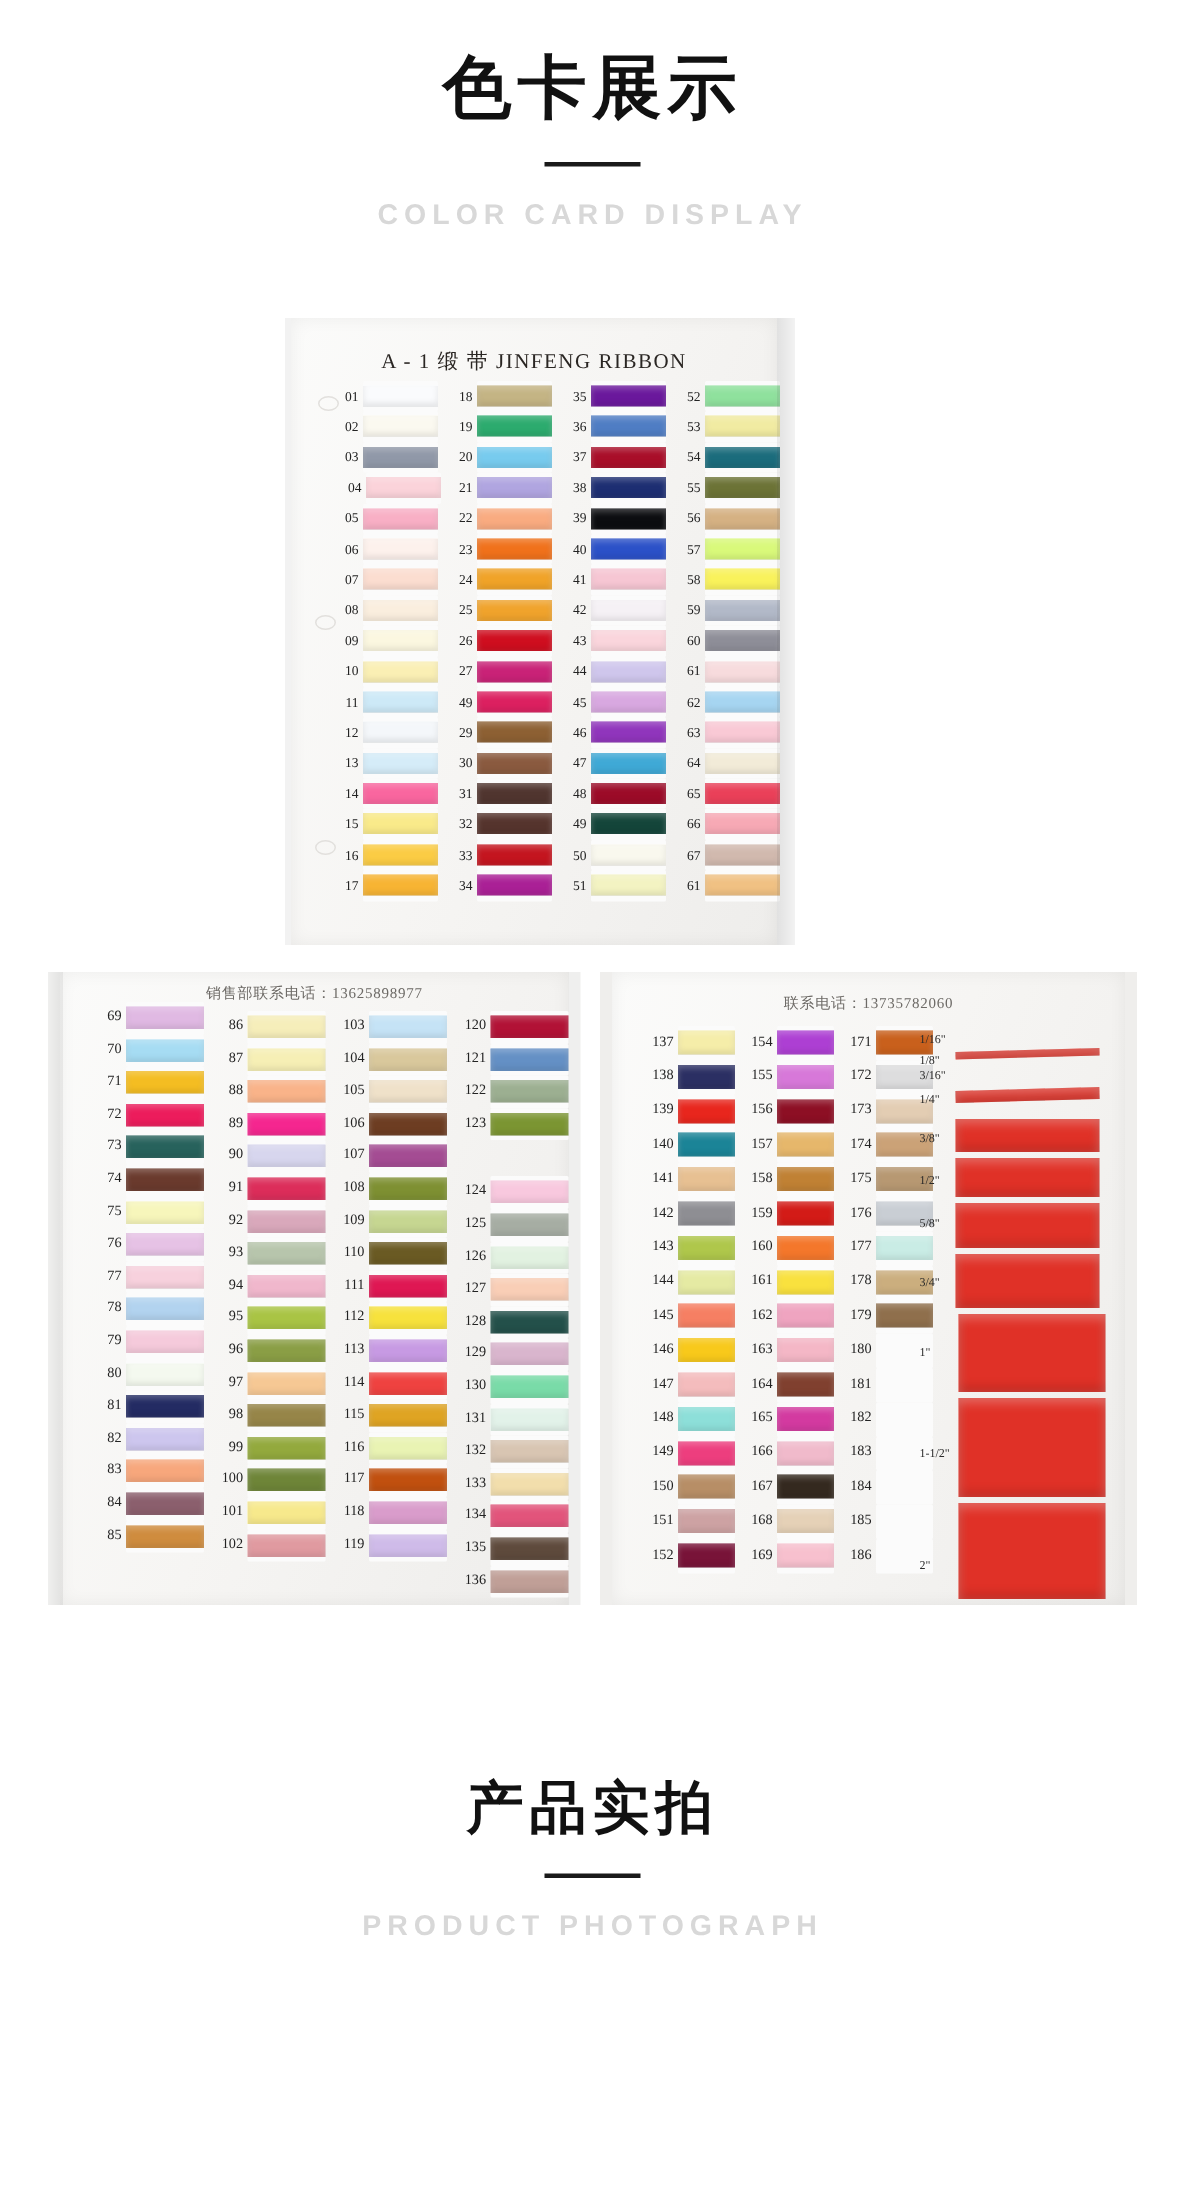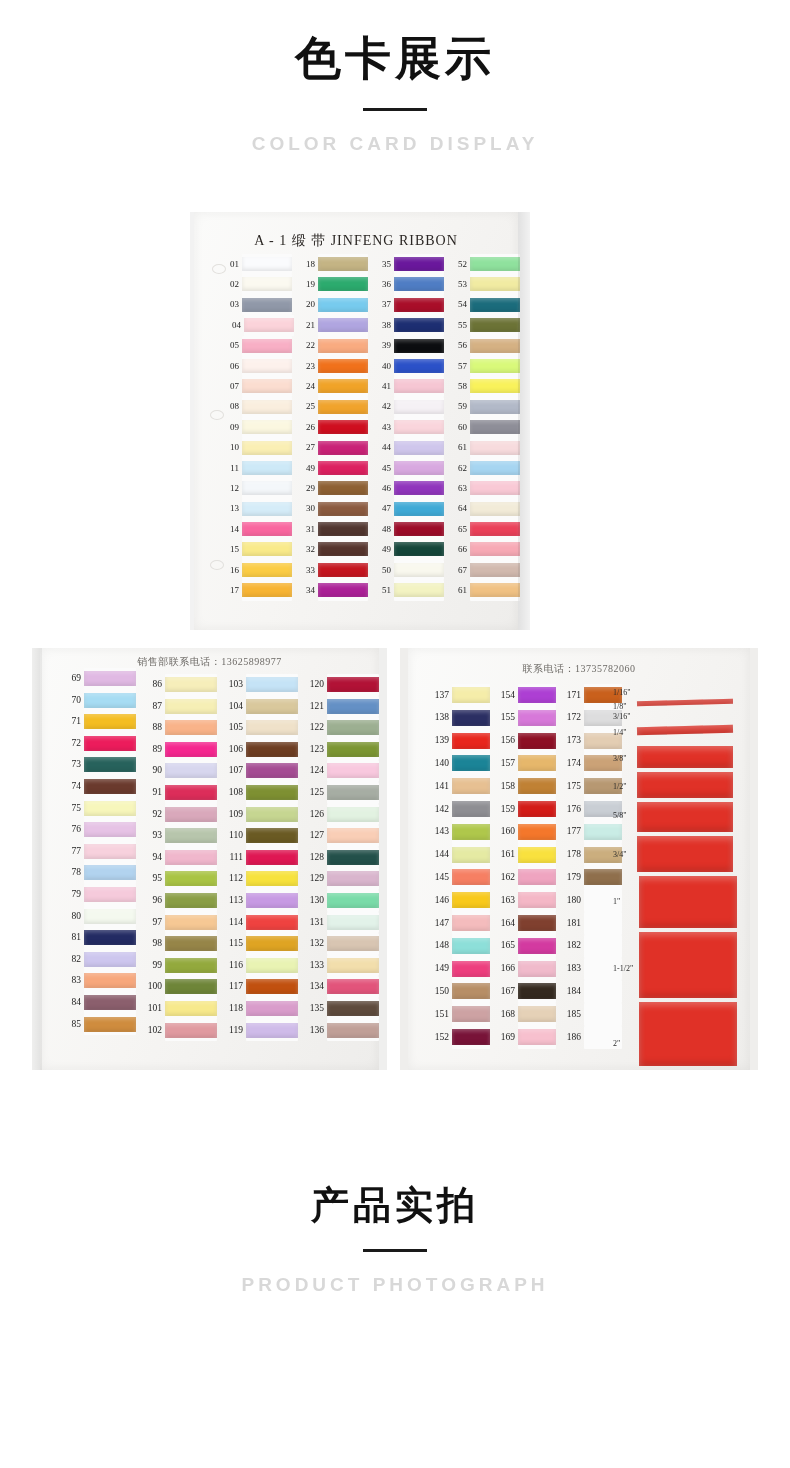--- a/index.html
+++ b/index.html
@@ -891,21 +891,21 @@
               <div class="swbox" style="width: 52px; height: 21.6px;">
                 <div class="swchip" style="background: rgb(156, 175, 145); height: 15px; top: 3px; box-shadow: rgba(255, 255, 255, 0.28) 0px 2px 4px inset, rgba(0, 0, 0, 0.1) 0px -2px 4px inset;"></div>
               </div>
             </div>
             <div class="swrow" style="height: 21.6px;">
               <div class="swnum" style="width: 24px; font-size: 9.5px;">123</div>
               <div class="swbox" style="width: 52px; height: 21.6px;">
                 <div class="swchip" style="background: rgb(123, 149, 50); height: 15px; top: 3px; box-shadow: rgba(255, 255, 255, 0.28) 0px 2px 4px inset, rgba(0, 0, 0, 0.1) 0px -2px 4px inset;"></div>
               </div>
             </div>
-            <div class="swrow" style="height: 21.6px;">
+            <div class="swrow" style="height: 21.6px; margin-top: 24px;">
               <div class="swnum" style="width: 24px; font-size: 9.5px;">124</div>
               <div class="swbox" style="width: 52px; height: 21.6px;">
                 <div class="swchip" style="background: rgb(248, 200, 222); height: 15px; top: 3px; box-shadow: rgba(255, 255, 255, 0.28) 0px 2px 4px inset, rgba(0, 0, 0, 0.1) 0px -2px 4px inset;"></div>
               </div>
             </div>
             <div class="swrow" style="height: 21.6px;">
               <div class="swnum" style="width: 24px; font-size: 9.5px;">125</div>
               <div class="swbox" style="width: 52px; height: 21.6px;">
                 <div class="swchip" style="background: rgb(166, 173, 163); height: 15px; top: 3px; box-shadow: rgba(255, 255, 255, 0.28) 0px 2px 4px inset, rgba(0, 0, 0, 0.1) 0px -2px 4px inset;"></div>
               </div>

